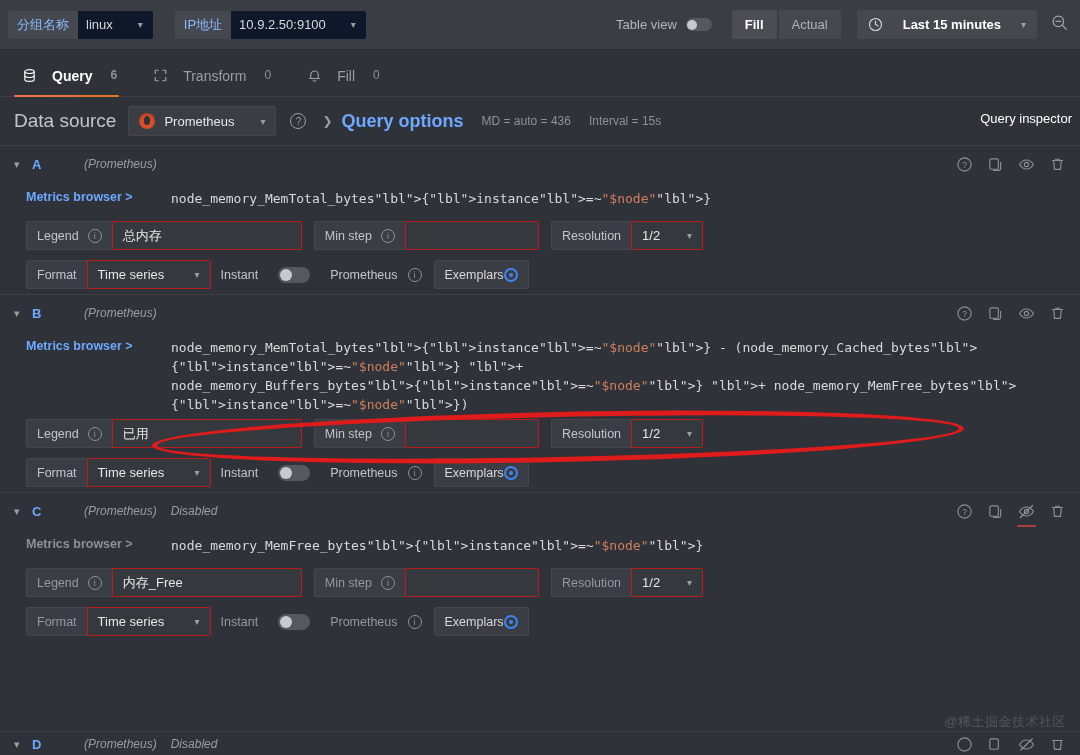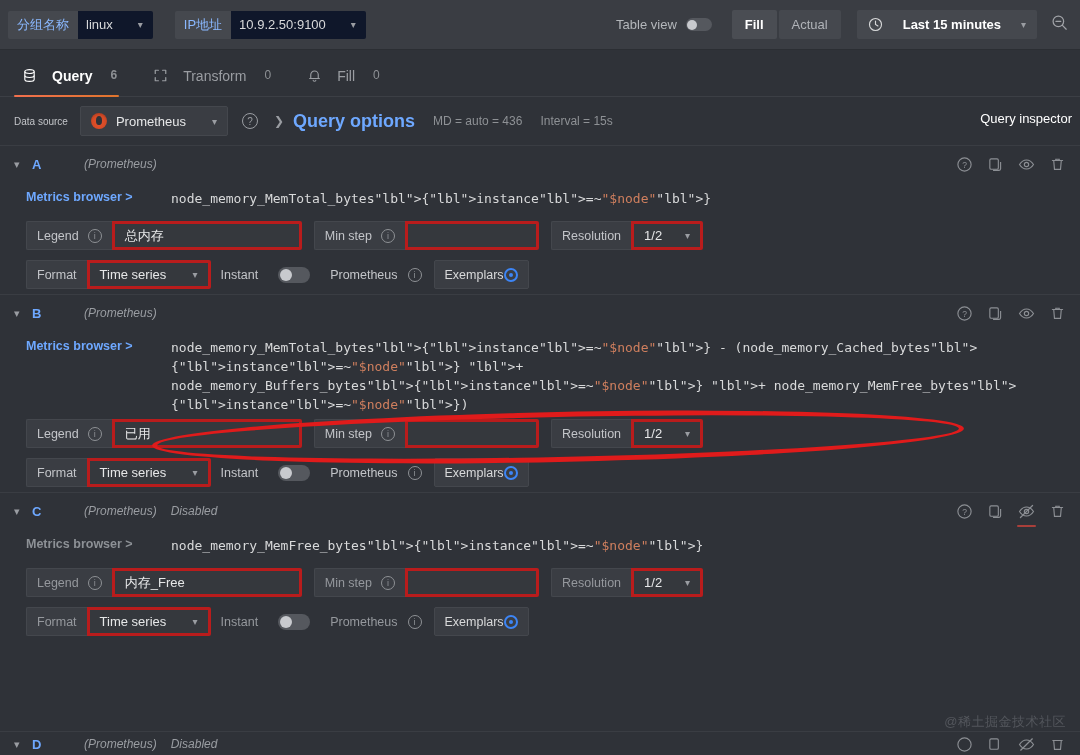--- a/index.html
+++ b/index.html
@@ -70,21 +70,21 @@
     height: 2px; border-radius: 2px;
     background: linear-gradient(90deg, #f2704e, #e0752d);
   }
   .tab + .tab { margin-left: 12px; }
 
   
   .ds-row {
     height: 48px; display: flex; align-items: center;
     padding: 0 14px; background: #2f3238;
   }
-  .ds-label { font-size: 10px; color: #c3c5c9; margin-right: 12px; }
+  .ds-label { font-size: 19px; color: #c3c5c9; margin-right: 12px; }
   .ds-picker {
     display: flex; align-items: center; gap: 9px;
     background: #3a3d43; border: 1px solid #44474d; border-radius: 2px;
     padding: 6px 10px; font-size: 13px; color: #e6e7e8; min-width: 148px;
   }
   .flame {
     width: 16px; height: 16px; border-radius: 50%;
     background: radial-gradient(circle at 50% 60%, #e6522c 0%, #d44a26 55%, #8f2f17 100%);
     display: inline-block; position: relative; flex: none;
   }
@@ -141,21 +141,21 @@
   
   .opt-row { display: flex; align-items: center; padding-left: 26px; height: 39px; }
   .fld-label {
     background: #3a3d43; color: #c3c5c9; font-size: 12.5px;
     height: 29px; display: flex; align-items: center; gap: 9px;
     padding: 0 10px; border: 1px solid #44474d; border-right: none;
     border-radius: 2px 0 0 2px; white-space: nowrap;
   }
   .fld-label.dim { color: #95989d; }
   .fld-input {
-    background: #35383d; border: 3px solid #b91c1c; height: 29px;
+    background: #35383d; border: 1px solid #b91c1c; height: 29px;
     display: flex; align-items: center; padding: 0 10px;
     font-size: 13px; color: #e6e7e8; border-radius: 0 2px 2px 0;
   }
   .fld-input.wide { width: 190px; }
   .fld-input.mid { width: 134px; }
   .fld-input.sm { width: 72px; justify-content: space-between; }
   .fld-input.sel { justify-content: space-between; width: 124px; }
   .gap { width: 12px; }
   .i-info {
     width: 14px; height: 14px; border: 1.2px solid #8e9195; border-radius: 50%;

